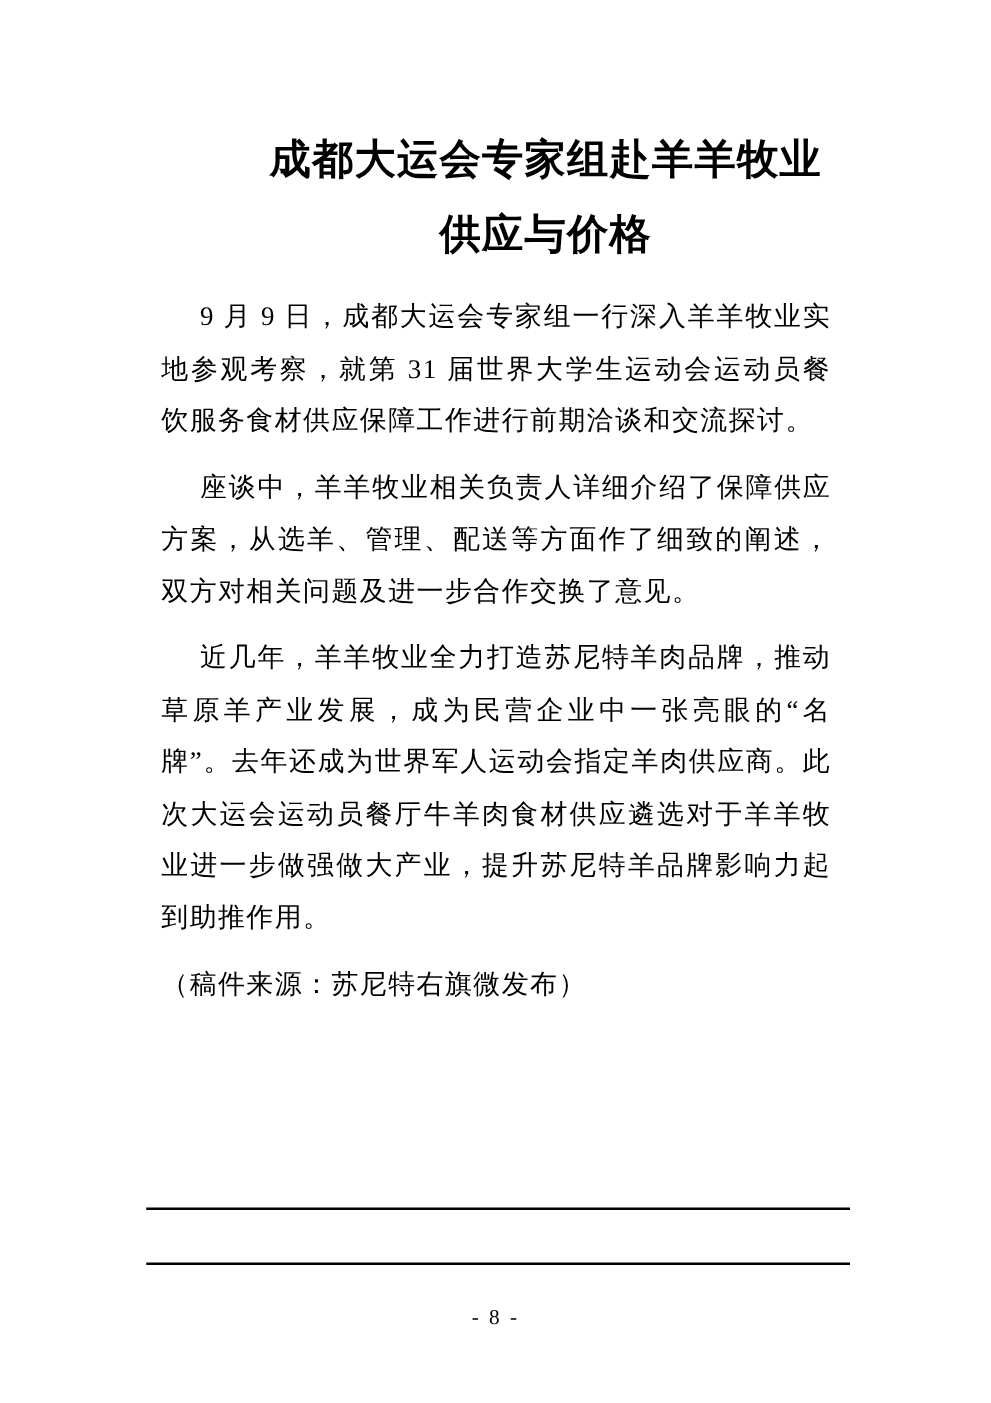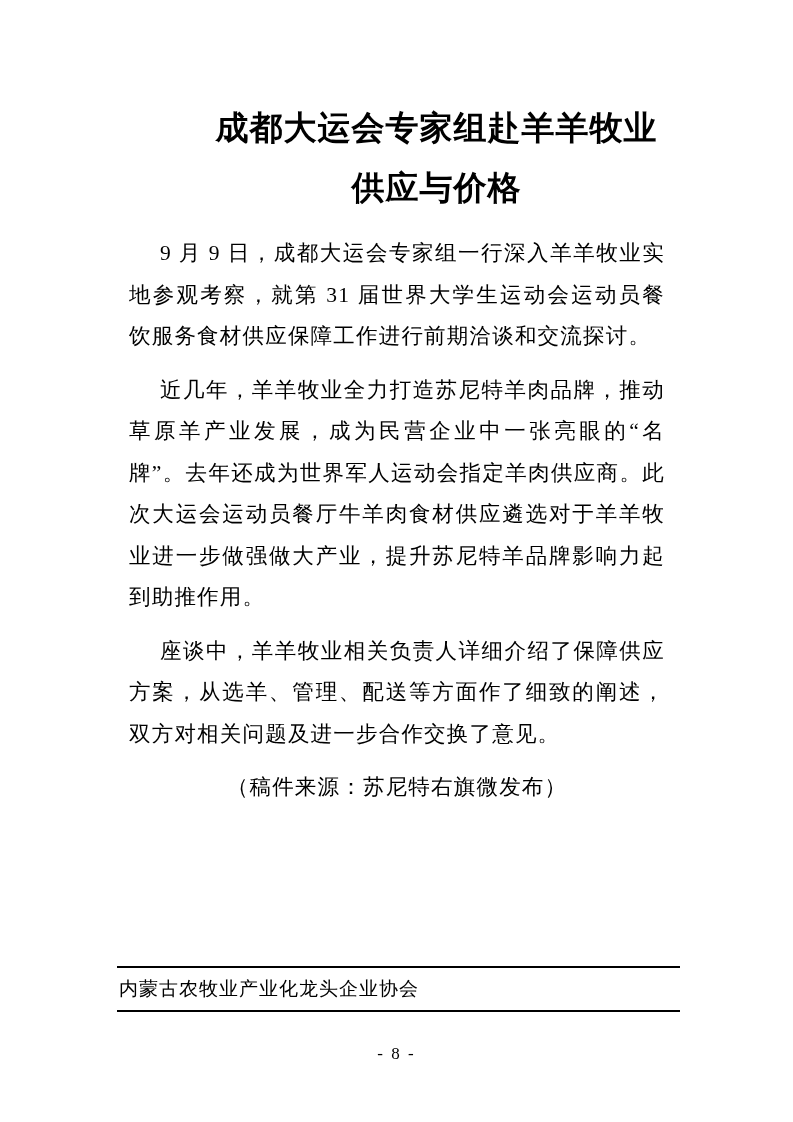--- a/index.html
+++ b/index.html
@@ -38,21 +38,21 @@
     letter-spacing: 1.2px;
     text-align: justify;
   }
   .doc-body p {
     margin: 12px;
     padding: 0;
     text-indent: 31px;
   }
   .source-note {
     margin: 0;
-    text-align: center;
+    text-align: left;
     text-indent: 0 !important;
   }
   .colophon {
     position: absolute;
     top: 966px;
     left: 117px;
     width: 563px;
     box-sizing: border-box;
     border-top: 2px solid #000000;
     border-bottom: 2px solid #000000;
@@ -80,24 +80,23 @@
 
 <div class="page">
 
   <div class="doc-title">
     <div>成都大运会专家组赴羊羊牧业</div>
     <div>供应与价格</div>
   </div>
 
   <div class="doc-body">
     <p>9 月 9 日，成都大运会专家组一行深入羊羊牧业实地参观考察，就第 31 届世界大学生运动会运动员餐饮服务食材供应保障工作进行前期洽谈和交流探讨。</p>
+    <p>座谈中，羊羊牧业相关负责人详细介绍了保障供应方案，从选羊、管理、配送等方面作了细致的阐述，双方对相关问题及进一步合作交换了意见。</p>
     <p>近几年，羊羊牧业全力打造苏尼特羊肉品牌，推动草原羊产业发展，成为民营企业中一张亮眼的“名牌”。去年还成为世界军人运动会指定羊肉供应商。此次大运会运动员餐厅牛羊肉食材供应遴选对于羊羊牧业进一步做强做大产业，提升苏尼特羊品牌影响力起到助推作用。</p>
-    <p>座谈中，羊羊牧业相关负责人详细介绍了保障供应方案，从选羊、管理、配送等方面作了细致的阐述，双方对相关问题及进一步合作交换了意见。</p>
     <p class="source-note">（稿件来源：苏尼特右旗微发布）</p>
   </div>
 
   <div class="colophon">
-    <span>内蒙古农牧业产业化龙头企业协会</span>
   </div>
 
   <div class="page-number">- 8 -</div>
 
 </div>
 
 </body></html>

